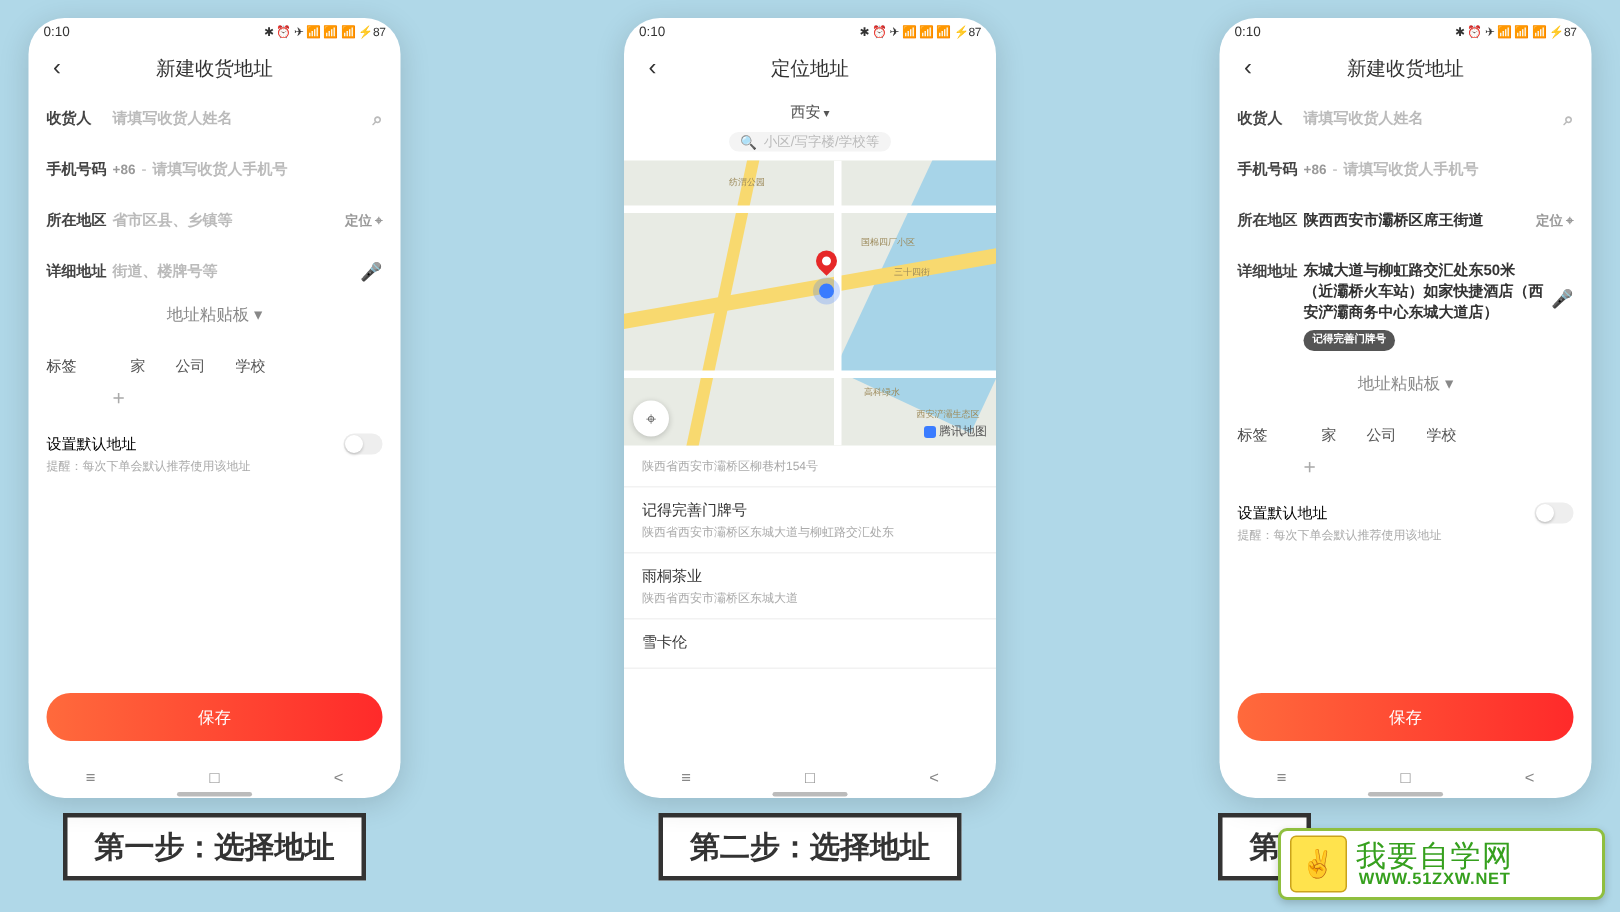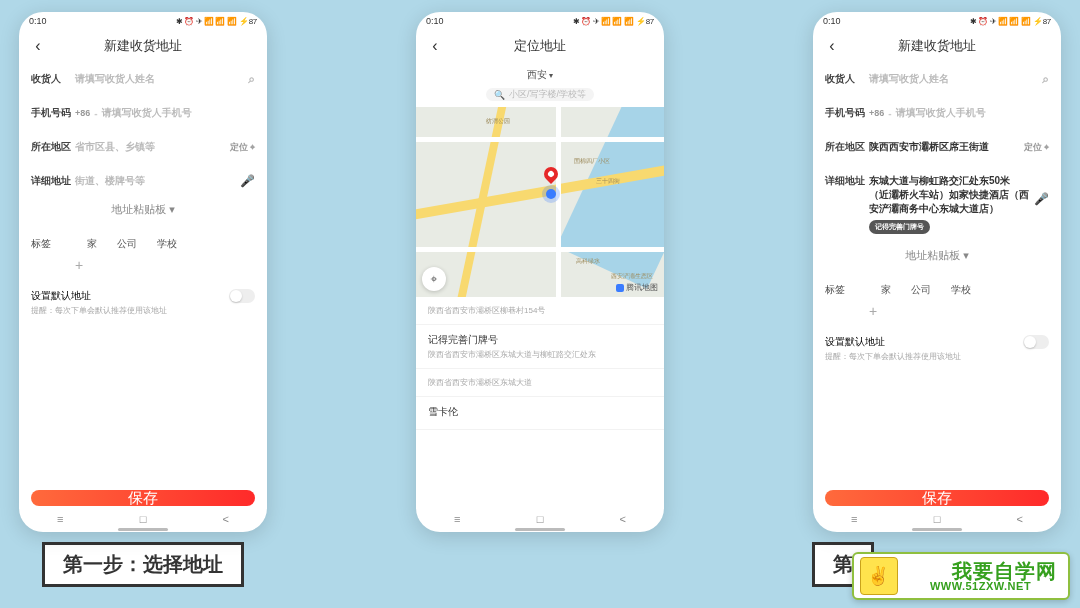--- a/index.html
+++ b/index.html
@@ -102,26 +102,26 @@
   .toggle {
     width: 26px; height: 14px; border-radius: 7px; background: #eee;
     position: relative;
   }
   .toggle::after {
     content: ""; position: absolute; left: 1px; top: 1px;
     width: 12px; height: 12px; border-radius: 50%; background: #fff;
     box-shadow: 0 1px 2px rgba(0,0,0,.2);
   }
   .save-btn {
-    margin: 0 12px 0;
-    height: 16px;
+    margin: 0 12px 12px;
+    height: 32px;
     background: linear-gradient(90deg, #ff6a3c, #ff2a2a);
     border-radius: 16px;
     display: flex; align-items: center; justify-content: center;
-    color: #fff; font-size: 15px; font-weight: 500;
+    color: #fff; font-size: 11px; font-weight: 500;
   }
   .nav-bar {
     height: 26px;
     display: flex; justify-content: space-around; align-items: center;
     font-size: 11px; color: #888;
   }
   .nav-btn { width: 12px; height: 12px; display: flex; align-items: center; justify-content: center;}
   .pill {
     width: 50px; height: 3px; border-radius: 2px; background: #bbb;
     position: absolute; bottom: 1px; left: 50%; transform: translateX(-50%);
@@ -211,21 +211,21 @@
     padding: 3px 6px;
     box-shadow: 0 2px 6px rgba(0,0,0,.2);
     gap: 6px;
   }
   .logo-sq {
     width: 38px; height: 38px; background: #ffe34d; border: 1px solid #caa31b;
     border-radius: 4px; display:flex; align-items:center; justify-content:center;
     font-size: 18px;
   }
   .logo-text { display:flex; flex-direction:column; line-height:1;}
-  .logo-cn { font-size: 20px; font-weight: 700; color:#36a01e; letter-spacing:1px;margin-left:48px;}
+  .logo-cn { font-size: 20px; font-weight: 400; color:#36a01e; letter-spacing:1px;}
   .logo-url { font-size: 11px; font-weight:700; color:#36a01e; letter-spacing:0.5px;text-align:center;}
   .map-label {
     position:absolute; font-size:6px; color:#9c8a5a; white-space:nowrap;
   }
 </style>
 </head>
 <body>
 
 <div class="phone-col">
   <div class="phone">
@@ -339,36 +339,38 @@
 
     <div class="poi-list">
       <div class="poi">
         <div class="poi-sub">陕西省西安市灞桥区柳巷村154号</div>
       </div>
       <div class="poi">
         <div class="poi-title">记得完善门牌号</div>
         <div class="poi-sub">陕西省西安市灞桥区东城大道与柳虹路交汇处东</div>
       </div>
       <div class="poi">
+        <div class="poi-title">雨桐茶业</div>
         <div class="poi-sub">陕西省西安市灞桥区东城大道</div>
       </div>
       <div class="poi">
         <div class="poi-title">雪卡伦</div>
 
       </div>
 
     </div>
 
     <div class="nav-bar">
       <div class="nav-btn">≡</div>
       <div class="nav-btn">□</div>
       <div class="nav-btn">&lt;</div>
     </div>
     <div class="pill"></div>
   </div>
+  <div class="step-caption">第二步：选择地址</div>
 </div>
 
 <div class="phone-col">
   <div class="phone">
     <div class="status-bar">
       <span>0:10</span>
       <span class="status-right">✱ ⏰ ✈ 📶 📶 📶 ⚡87</span>
     </div>
     <div class="app-header">
       <div class="back-btn">‹</div>

